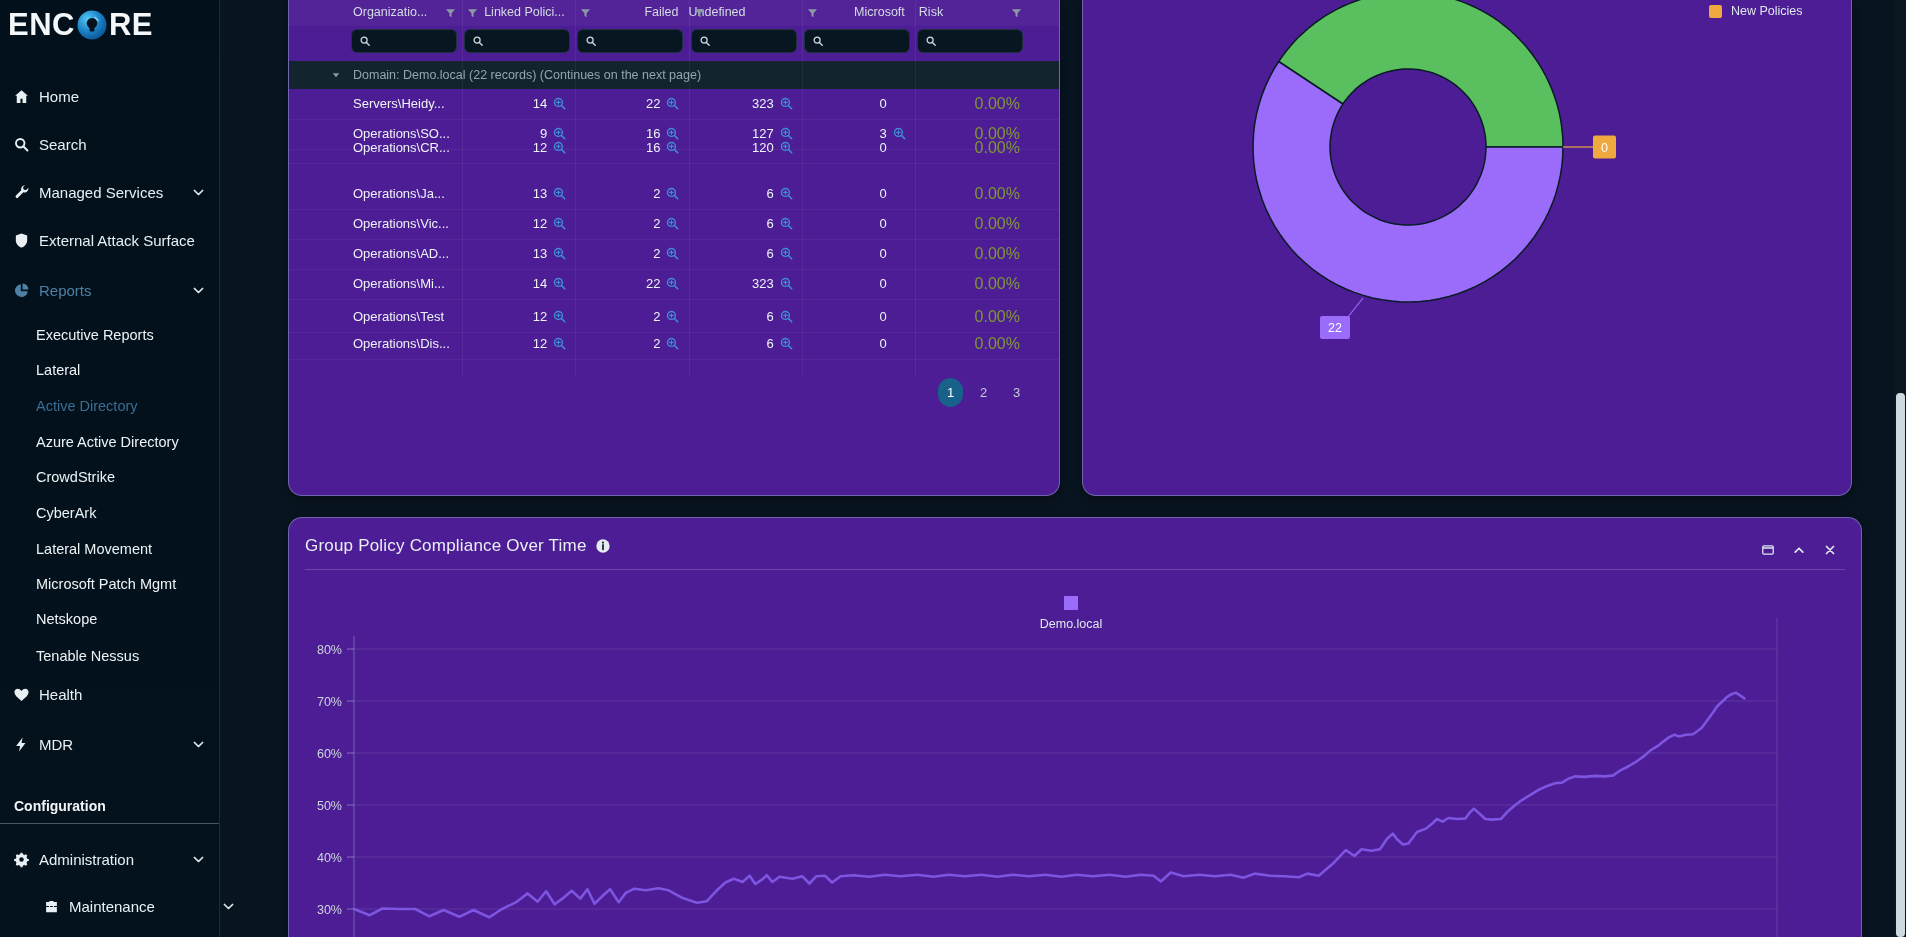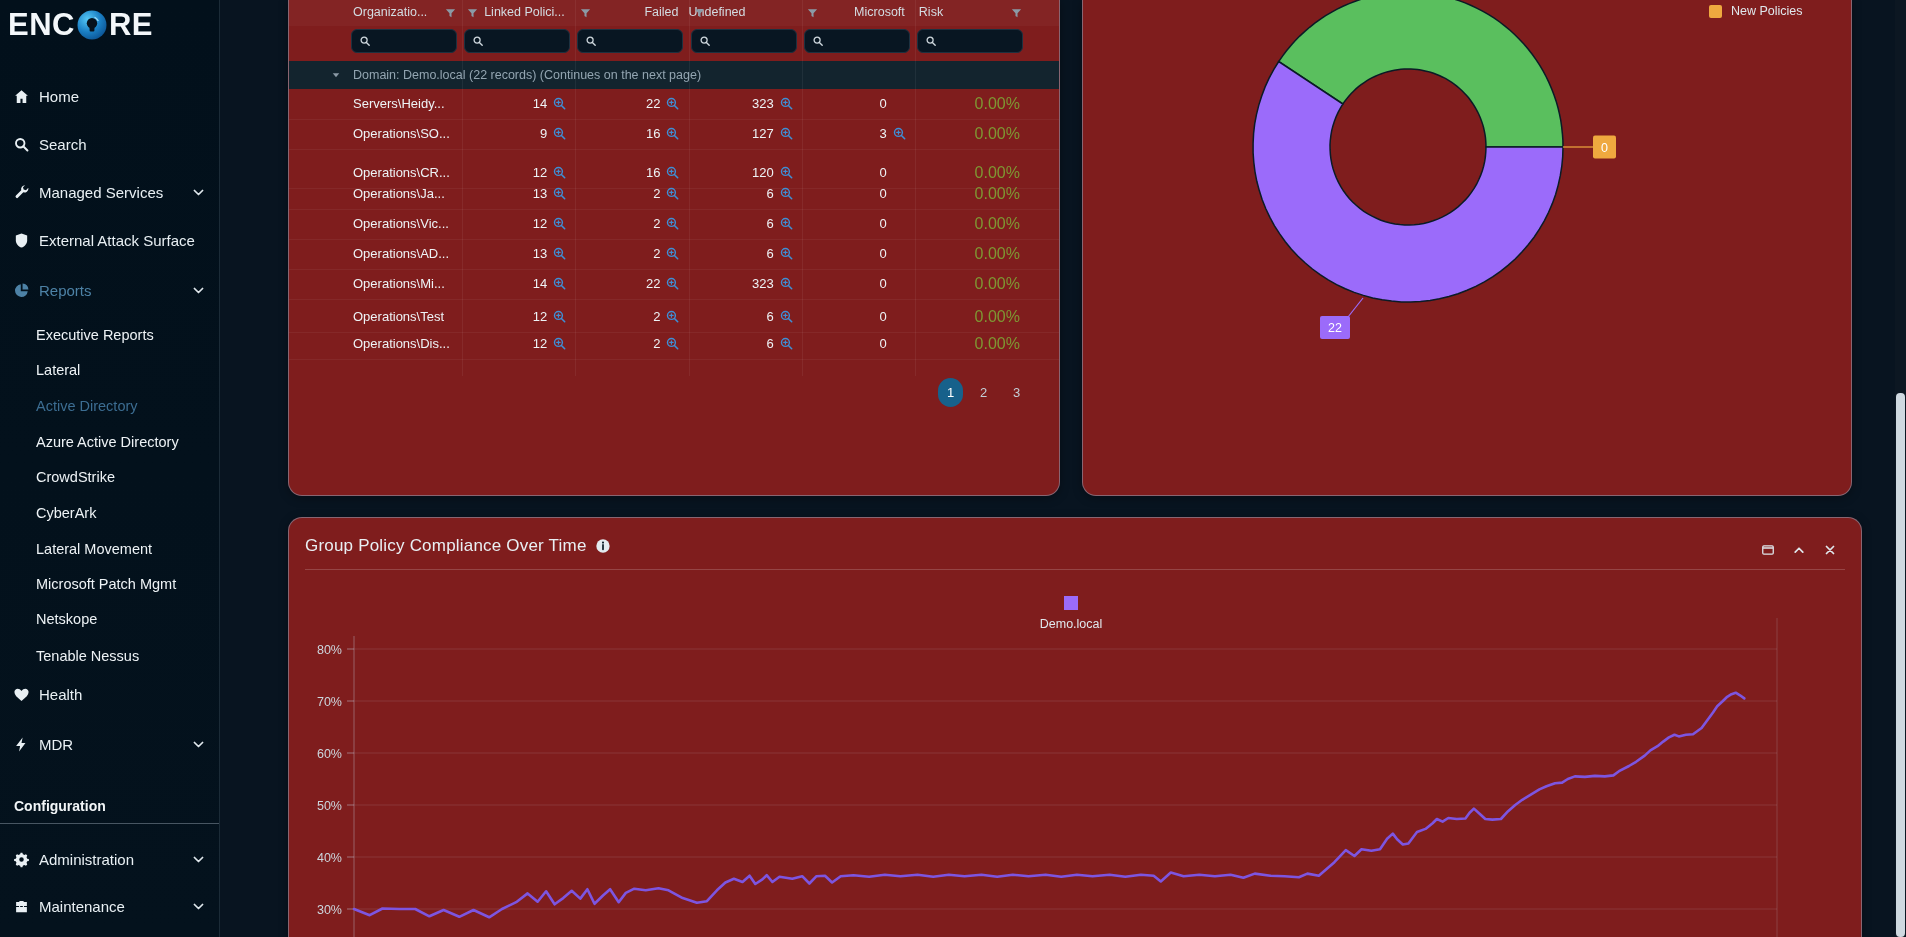--- a/index.html
+++ b/index.html
@@ -17,21 +17,21 @@
          font-size:15px;color:#e9f0f4;cursor:pointer;}
   .sitem .ic{width:17px;height:17px;margin:0 9px 0 13px;flex:0 0 17px;display:flex;}
   .sitem .ic svg{width:17px;height:17px;}
   .sitem .chev{position:absolute;right:13px;width:15px;height:15px;display:flex;}
   .sitem .chev svg{width:15px;height:15px;color:#dfe7ec;}
   .subitem{position:absolute;left:36px;width:183px;height:26px;display:flex;align-items:center;
            font-size:14.5px;color:#eef3f6;cursor:pointer;}
   #cfg-label{position:absolute;left:14px;top:798px;font-size:14px;font-weight:700;color:#f2f6f8;}
   #cfg-divider{position:absolute;left:0;top:823px;width:219px;height:1px;background:rgba(200,215,228,.35);}
   
-  .card{position:absolute;background:#7f1d1d;border:1px solid rgba(148,173,197,.5);
+  .card{position:absolute;background:#4c1d95;border:1px solid rgba(148,173,197,.5);
         box-shadow:0 2px 10px rgba(0,0,0,.35);}
   #card-table{left:288px;top:-1px;width:770px;height:496px;border-top:none;
               border-radius:0 0 14px 14px;overflow:hidden;}
   #card-donut{left:1082px;top:-1px;width:768px;height:496px;border-top:none;
               border-radius:0 0 14px 14px;overflow:hidden;}
   #card-line{left:288px;top:517px;width:1572px;height:437px;border-radius:14px;overflow:hidden;}
   
   #tbl{position:absolute;left:0;top:0;width:770px;height:496px;}
   .th-bg{position:absolute;left:0;top:0;width:770px;height:27px;background:rgba(255,255,255,.035);}
   .th-label{position:absolute;top:0;height:27px;line-height:27px;font-size:12.5px;color:#d3dce2;white-space:nowrap;}
@@ -192,21 +192,21 @@
               <path fill-rule="evenodd" clip-rule="evenodd" d="M10.7 2.3h2.6l.6 2.4a7.3 7.3 0 012.1.9l2.3-1 1.8 1.8-1 2.3c.4.6.7 1.3.9 2.1l2.4.6v2.6l-2.4.6a7.3 7.3 0 01-.9 2.1l1 2.3-1.8 1.8-2.3-1c-.6.4-1.3.7-2.1.9l-.6 2.4h-2.6l-.6-2.4a7.3 7.3 0 01-2.1-.9l-2.3 1-1.8-1.8 1-2.3a7.3 7.3 0 01-.9-2.1l-2.4-.6v-2.6l2.4-.6c.2-.8.5-1.5.9-2.1l-1-2.3L5.7 4.6l2.3 1c.6-.4 1.3-.7 2.1-.9zM12 8.8a3.2 3.2 0 100 6.4 3.2 3.2 0 000-6.4z" fill="currentColor"></path>
             </svg>
           </span>
           <span>Administration</span>
           <span class="chev">
             <svg viewBox="0 0 24 24">
               <path d="M5.5 8.8l6.5 6.4 6.5-6.4" fill="none" stroke="currentColor" stroke-width="2.8" stroke-linecap="round" stroke-linejoin="round"></path>
             </svg>
           </span>
         </div>
-        <div class="sitem" style="top: 892px;">
+        <div class="sitem" style="top: 892px; padding-left: 30px;">
           <span class="ic">
             <svg viewBox="0 0 24 24">
               <path d="M9 5.8V4.2h6v1.6h4.6v5.4H4.4V5.8zM4.4 12.6h15.2V20H4.4z" fill="currentColor"></path>
               <path d="M9.3 10.2v3.6M14.7 10.2v3.6" stroke="currentColor" stroke-width="1.6"></path>
             </svg>
           </span>
           <span>Maintenance</span>
           <span class="chev">
             <svg viewBox="0 0 24 24">
               <path d="M5.5 8.8l6.5 6.4 6.5-6.4" fill="none" stroke="currentColor" stroke-width="2.8" stroke-linecap="round" stroke-linejoin="round"></path>
@@ -352,21 +352,21 @@
             <span class="numcell" style="left:512.6666666666667px;width:113.16666666666667px">
               <span class="val">3</span>
               <span class="zoomic"><svg viewBox="0 0 24 24">
                   <circle cx="10.3" cy="10.3" r="6.3" fill="none" stroke="currentColor" stroke-width="2.3"></circle>
                   <path d="M15.1 15.1l5.2 5.2" stroke="currentColor" stroke-width="2.5" stroke-linecap="round"></path>
                   <path d="M10.3 7.6v5.4M7.6 10.3h5.4" stroke="currentColor" stroke-width="1.9" stroke-linecap="round"></path>
                 </svg></span>
             </span>
             <span class="riskcell" style="left:625.8333333333334px;width:105.16666666666667px">0.00%</span>
           </div>
-          <div class="drow" style="top: 159px;">
+          <div class="drow" style="top: 134px;">
             <span class="org">Operations\CR...</span>
             <span class="numcell" style="left:173.16666666666669px;width:113.16666666666667px">
               <span class="val">12</span>
               <span class="zoomic"><svg viewBox="0 0 24 24">
                   <circle cx="10.3" cy="10.3" r="6.3" fill="none" stroke="currentColor" stroke-width="2.3"></circle>
                   <path d="M15.1 15.1l5.2 5.2" stroke="currentColor" stroke-width="2.5" stroke-linecap="round"></path>
                   <path d="M10.3 7.6v5.4M7.6 10.3h5.4" stroke="currentColor" stroke-width="1.9" stroke-linecap="round"></path>
                 </svg></span>
             </span>
             <span class="numcell" style="left:286.33333333333337px;width:113.16666666666667px">

